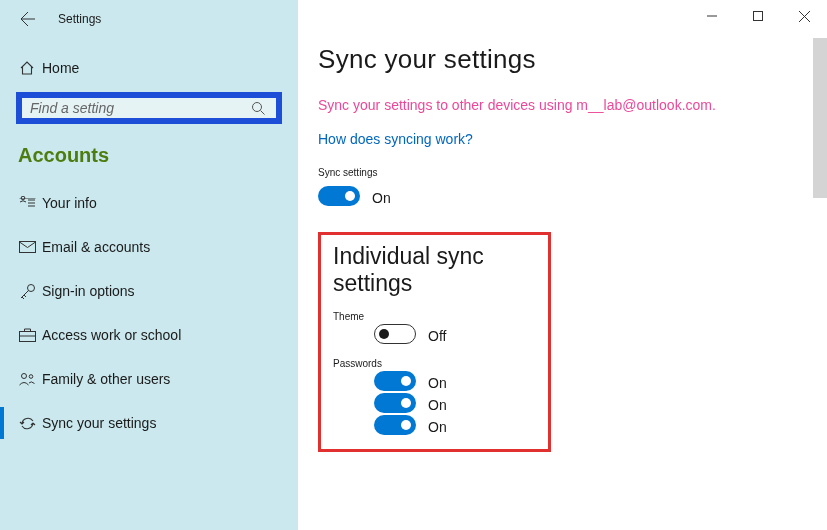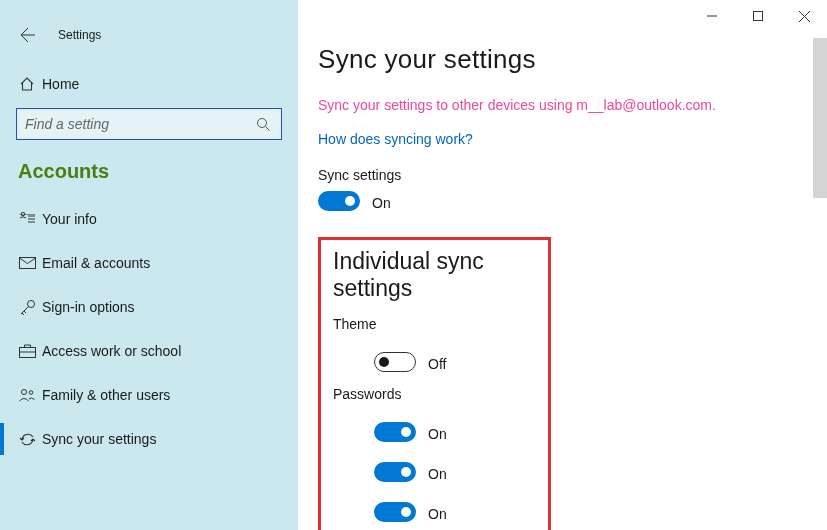--- a/index.html
+++ b/index.html
@@ -13,21 +13,21 @@
       height: 530px;
       display: flex;
       background: #fff;
       overflow: hidden;
       position: relative;
     }
     .sidebar {
       width: 298px;
       height: 100%;
       background: #cae8ed;
-      padding-top: 20px;
+      padding-top: 4px;
       flex-shrink: 0;
     }
     .titlebar {
       display: flex;
       align-items: center;
       height: 30px;
       padding: 0 8px 0 12px;
     }
     .back-btn {
       width: 32px;
@@ -80,21 +80,21 @@
       margin-left: 6px;
     }
     .search-wrap {
       padding: 0 16px;
       margin-top: 4px;
     }
     .search-box {
       display: flex;
       align-items: center;
       height: 32px;
-      border: 1px solid #1d4ed8;
+      border: 6px solid #1d4ed8;
       background: #e5f3f5;
       padding: 0 8px;
     }
     .search-input {
       flex: 1;
       border: none;
       background: transparent;
       font-size: 14px;
       color: #555;
       outline: none;
@@ -152,21 +152,21 @@
       margin-top: 22px;
     }
     .link {
       font-size: 14px;
       color: #0067c0;
       margin-top: 18px;
       display: block;
       cursor: pointer;
     }
     .setting-label {
-      font-size: 14px;
+      font-size: 10px;
       color: #1a1a1a;
       margin-top: 20px;
     }
     .toggle-row {
       display: flex;
       align-items: flex-end;
       margin-top: 8px;
     }
     .toggle {
       width: 42px;
@@ -214,21 +214,21 @@
       margin-right: 260px;
     }
     .sub-heading {
       font-size: 23px;
       color: #1a1a1a;
     }
     .highlight-box .setting-label {
       margin-top: 14px;
     }
     .highlight-box .toggle-row {
-      margin-top: 20px;
+      margin-top: 2px;
       padding-left: 41px;
     }
     .scrollbar {
       position: absolute;
       right: 0;
       top: 38px;
       width: 14px;
       height: 160px;
       background: #d4d4d4;
     }

